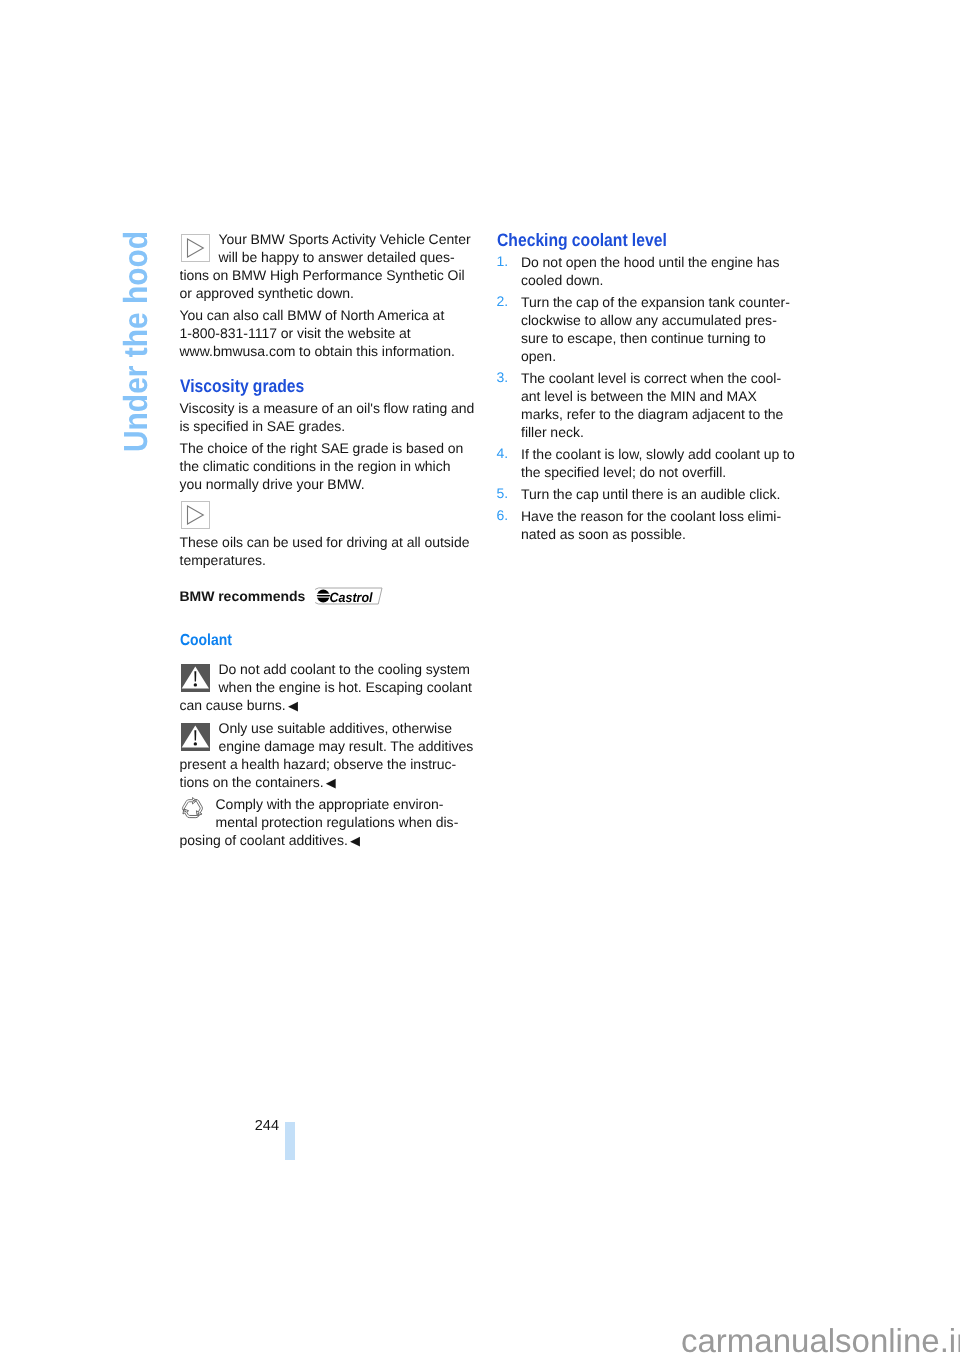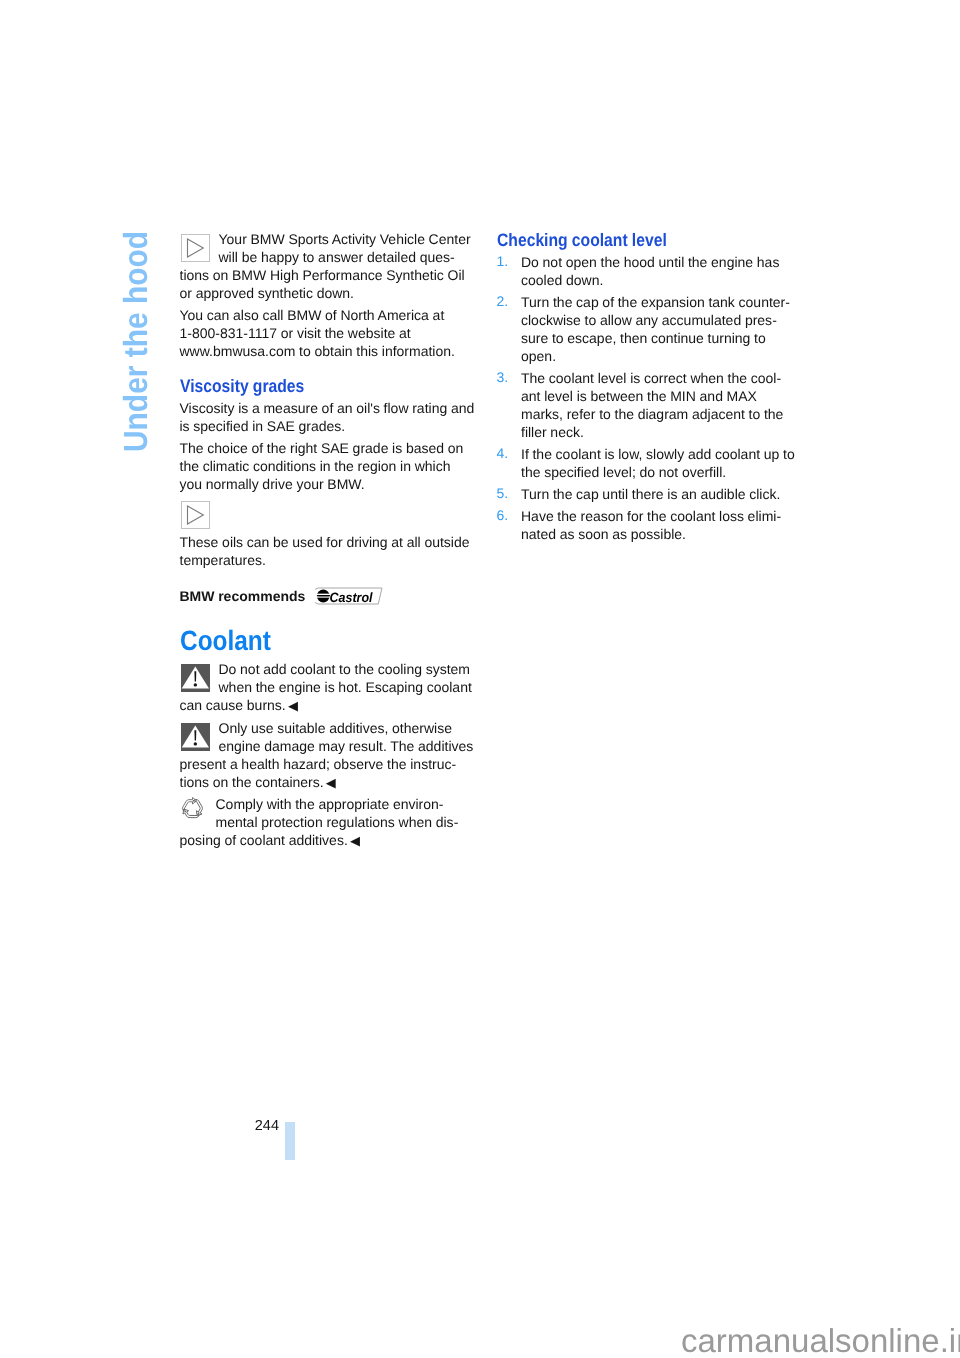--- a/index.html
+++ b/index.html
@@ -16,21 +16,21 @@
       transform:rotate(-90deg) scale(0.824,0.92);transform-origin:0 0;
       font-weight:bold;font-size:36.3px;line-height:36.3px;color:#86C3F8;white-space:nowrap;
       letter-spacing:0;}
 
   
   .col{position:absolute;font-size:14px;line-height:18px;color:#151515;word-spacing:-0.2px;}
   .col-left{left:179.5px;top:230.2px;width:296px;}
   .col-right{left:497px;top:230.2px;width:298.3px;}
 
   p{margin:0 0 4px 0;}
-  .h1{font-size:28px;line-height:26px;color:#0C81F0;margin:23px 0 6px 0;font-weight:bold;white-space:nowrap;}
+  .h1{font-size:16px;line-height:26px;color:#0C81F0;margin:23px 0 6px 0;font-weight:bold;white-space:nowrap;}
   .h2{font-size:18px;line-height:20px;color:#1d4ed8;margin:16px 0 3px 0;font-weight:bold;white-space:nowrap;}
   .h2 > span, .h1 > span{display:inline-block;transform:scaleX(0.872);transform-origin:left center;}
   .col > .h2:first-child, .col > .h1:first-child{margin-top:0;}
 
   
   .note{margin:0 0 3.8px 0;overflow:hidden;}
   .note .ic{float:left;margin:4px 9px 0 1px;line-height:0;}
   .note .ic svg{display:block;}
   .note .ic-rec{margin:1px 11px 0 0px;}
 

